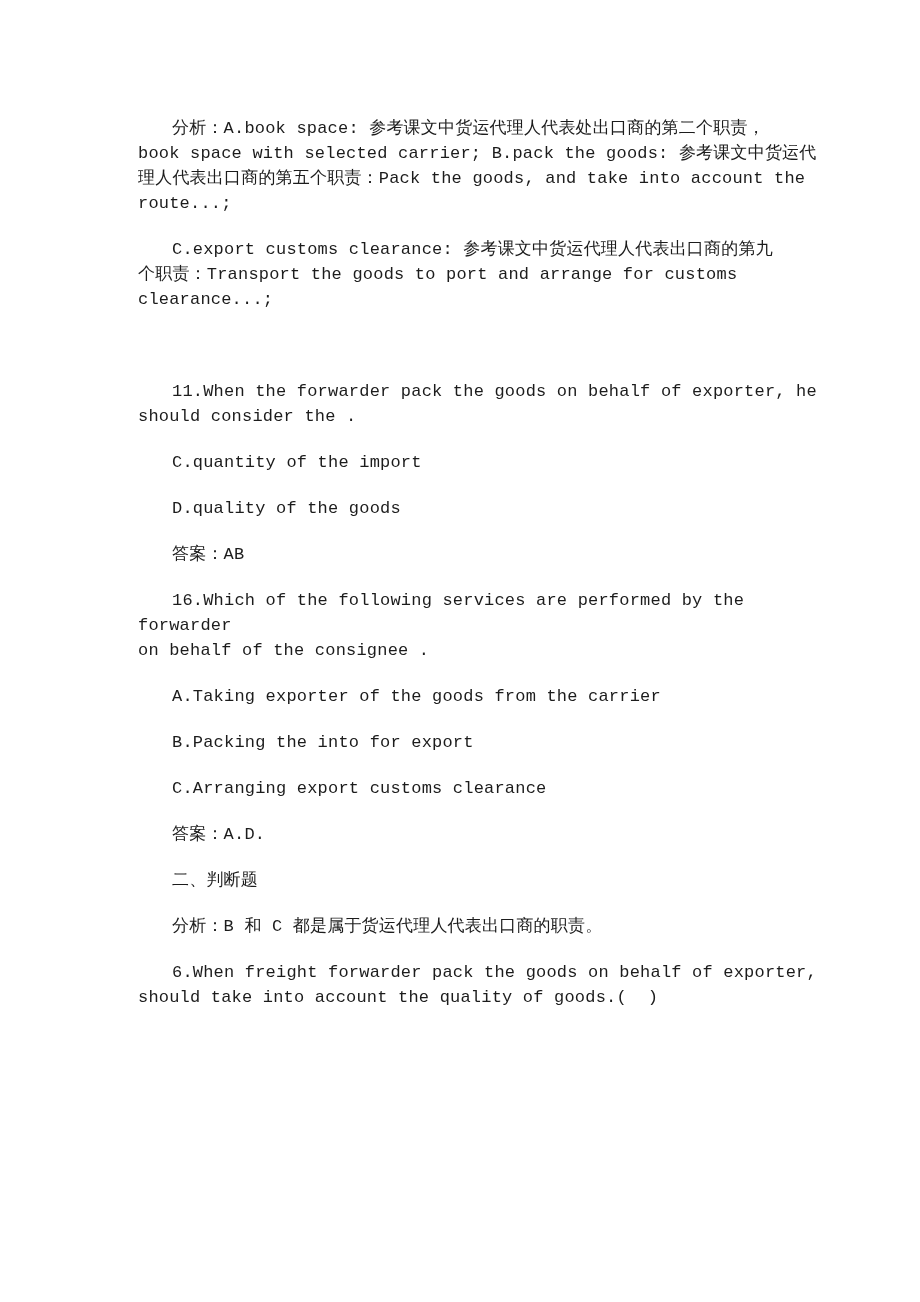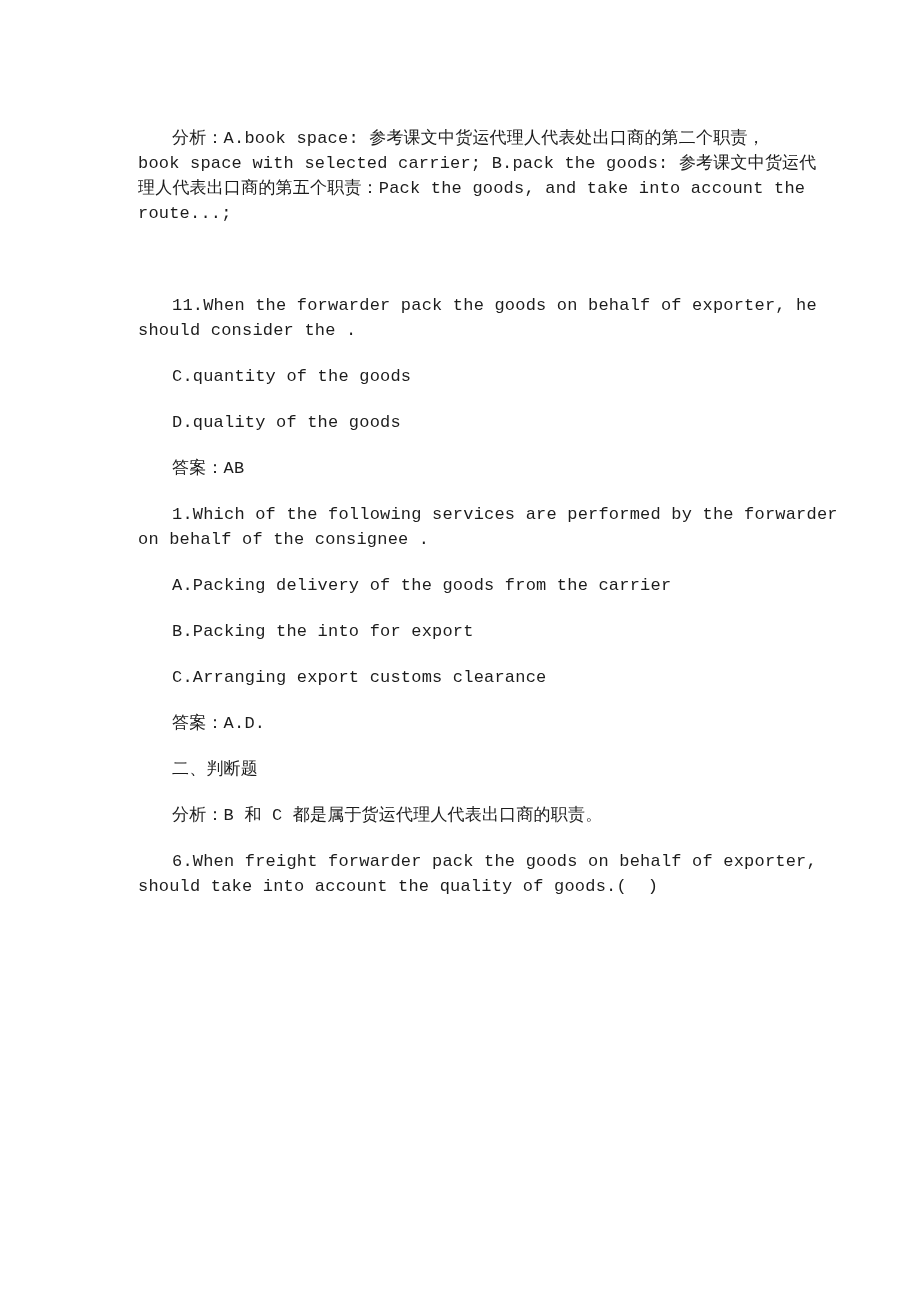--- a/index.html
+++ b/index.html
@@ -23,47 +23,50 @@
     height: 1302px;
     background: #ffffff;
   }
   .doc-body {
     position: absolute;
     left: 138px;
     top: 108px;
     width: 700px;
   }
   .para {
-    margin: 18px 0 21px 0;
+    margin: 8px 0 21px 0;
     font-size: 17px;
     line-height: 25px;
     min-height: 25px;
     text-indent: 34px;          
     white-space: pre-wrap;      
     letter-spacing: 0.2px;
   }
 </style>
 </head>
 <body>
 
 <div class="page">
   <div class="doc-body">
     <p class="para">分析：A.book space: 参考课文中货运代理人代表处出口商的第二个职责，
 book space with selected carrier; B.pack the goods: 参考课文中货运代
 理人代表出口商的第五个职责：Pack the goods, and take into account the
 route...;</p>
+    <p class="para">C.export customs clearance: 参考课文中货运代理人代表出口商的第九
+个职责：Transport the goods to port and arrange for customs
+clearance...;</p>
     <p class="para"></p>
     <p class="para">11.When the forwarder pack the goods on behalf of exporter, he
 should consider the .</p>
-    <p class="para">C.quantity of the goods</p>
+    <p class="para">C.quantity of the import</p>
     <p class="para">D.quality of the goods</p>
     <p class="para">答案：AB</p>
-    <p class="para">1.Which of the following services are performed by the forwarder
+    <p class="para">16.Which of the following services are performed by the forwarder
 on behalf of the consignee .</p>
-    <p class="para">A.Packing delivery of the goods from the carrier</p>
+    <p class="para">A.Taking exporter of the goods from the carrier</p>
     <p class="para">B.Packing the into for export</p>
     <p class="para">C.Arranging export customs clearance</p>
     <p class="para">答案：A.D.</p>
     <p class="para">二、判断题</p>
     <p class="para">分析：B 和 C 都是属于货运代理人代表出口商的职责。</p>
     <p class="para">6.When freight forwarder pack the goods on behalf of exporter,
 should take into account the quality of goods.(  )</p>
   </div>
 </div>
 

